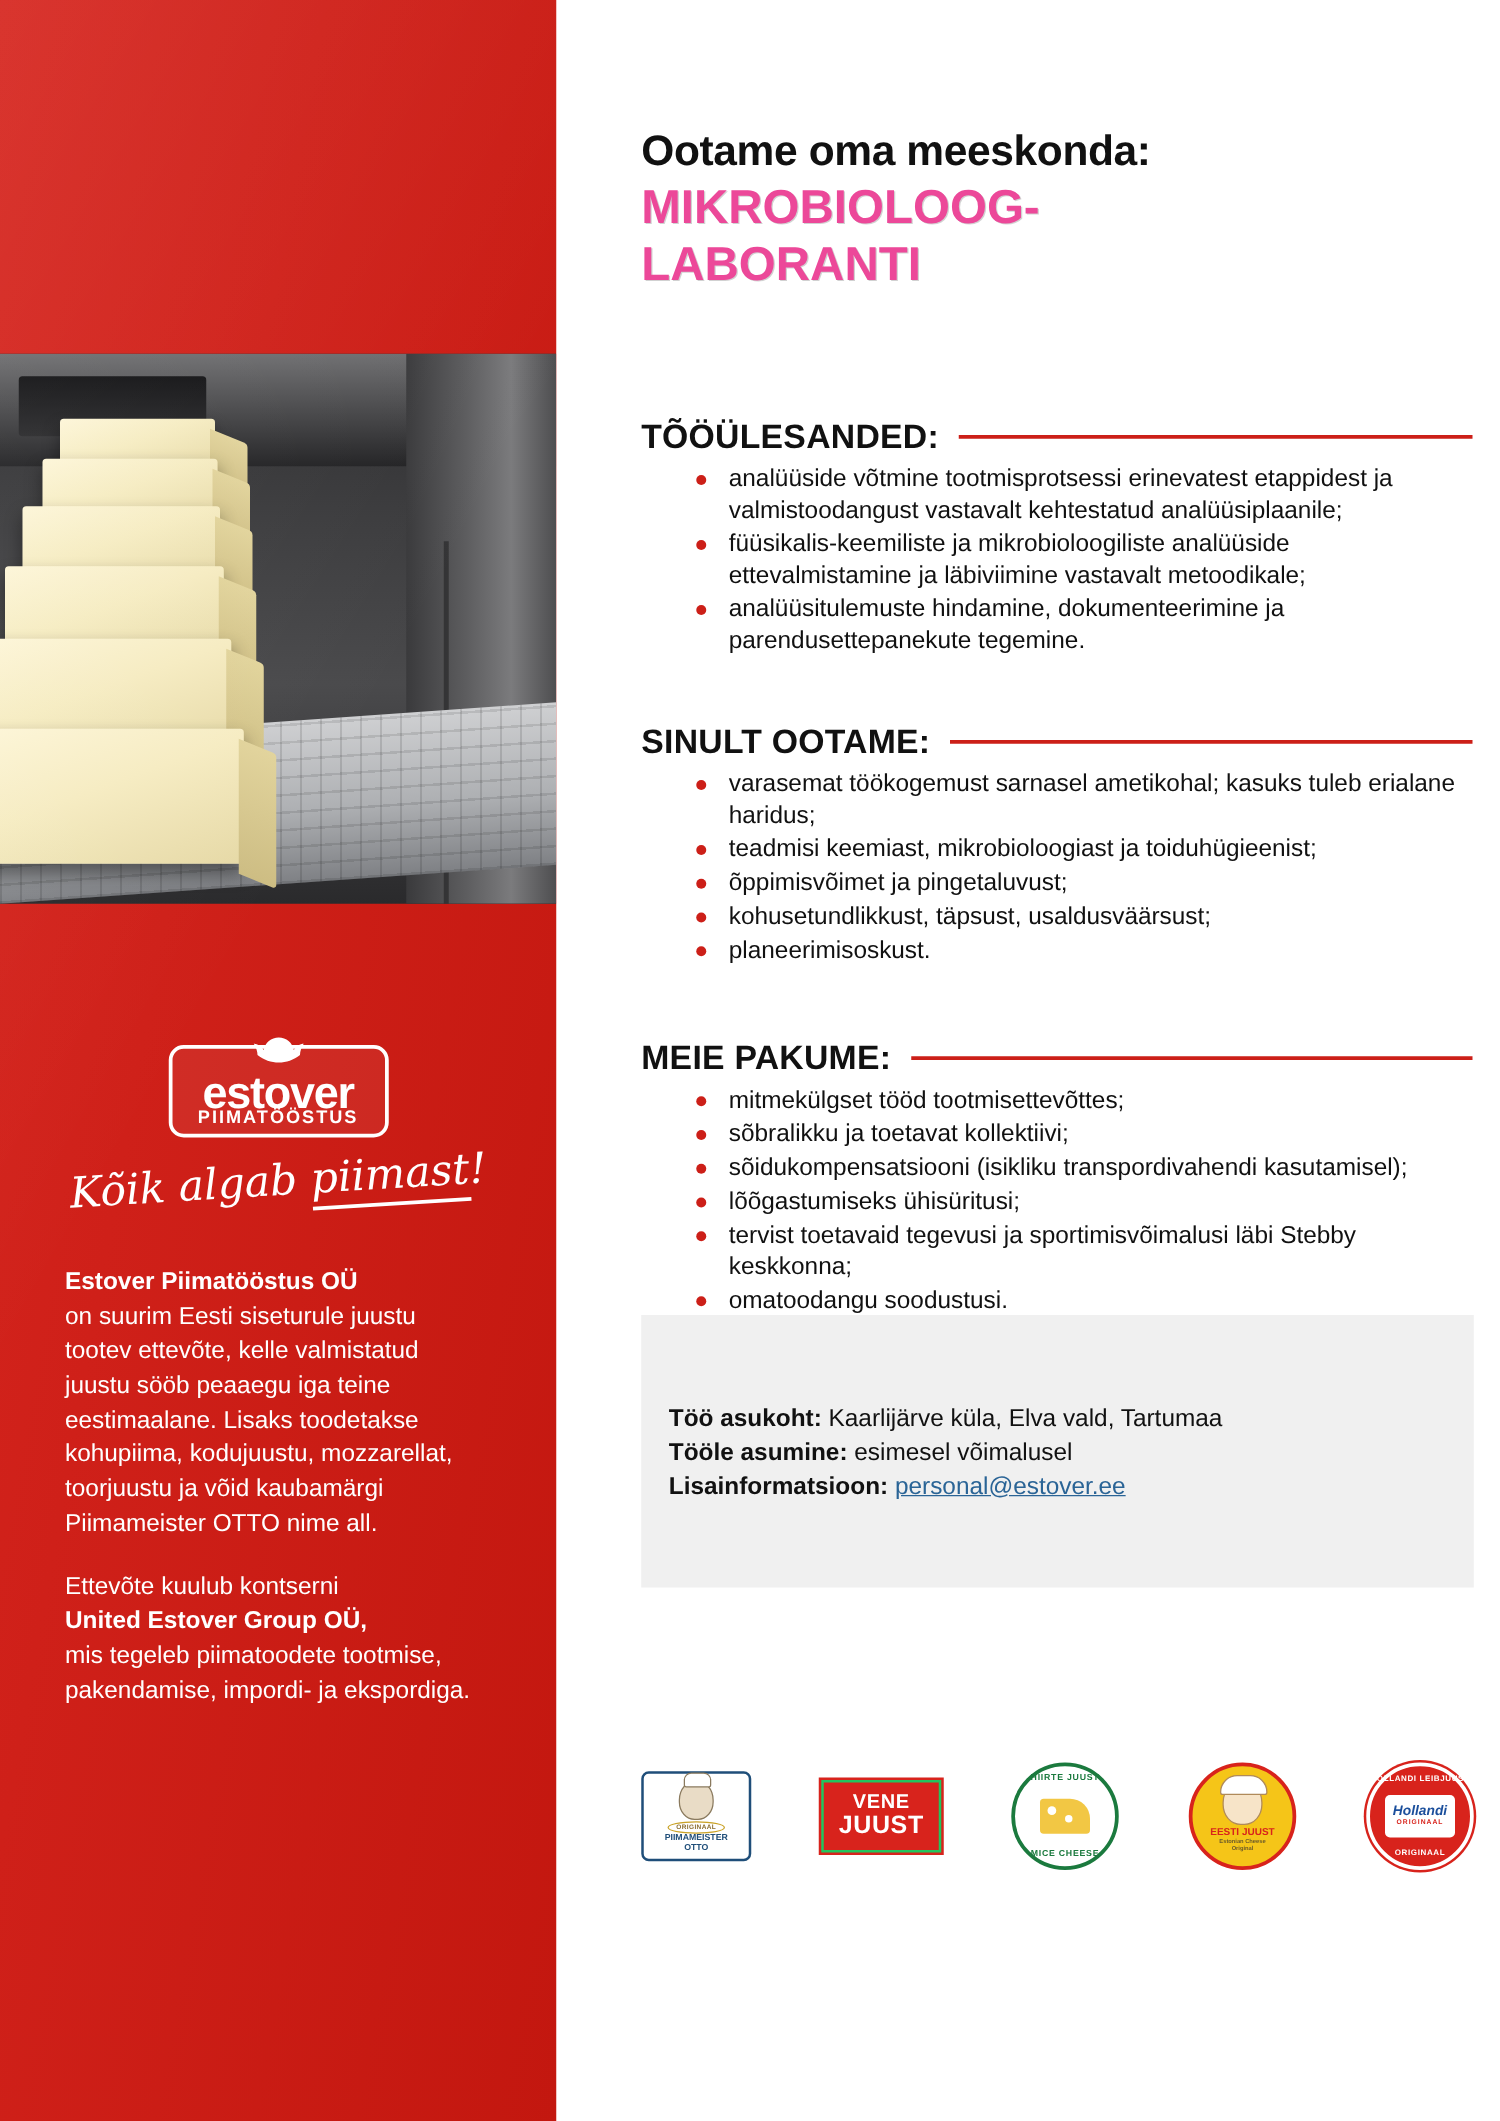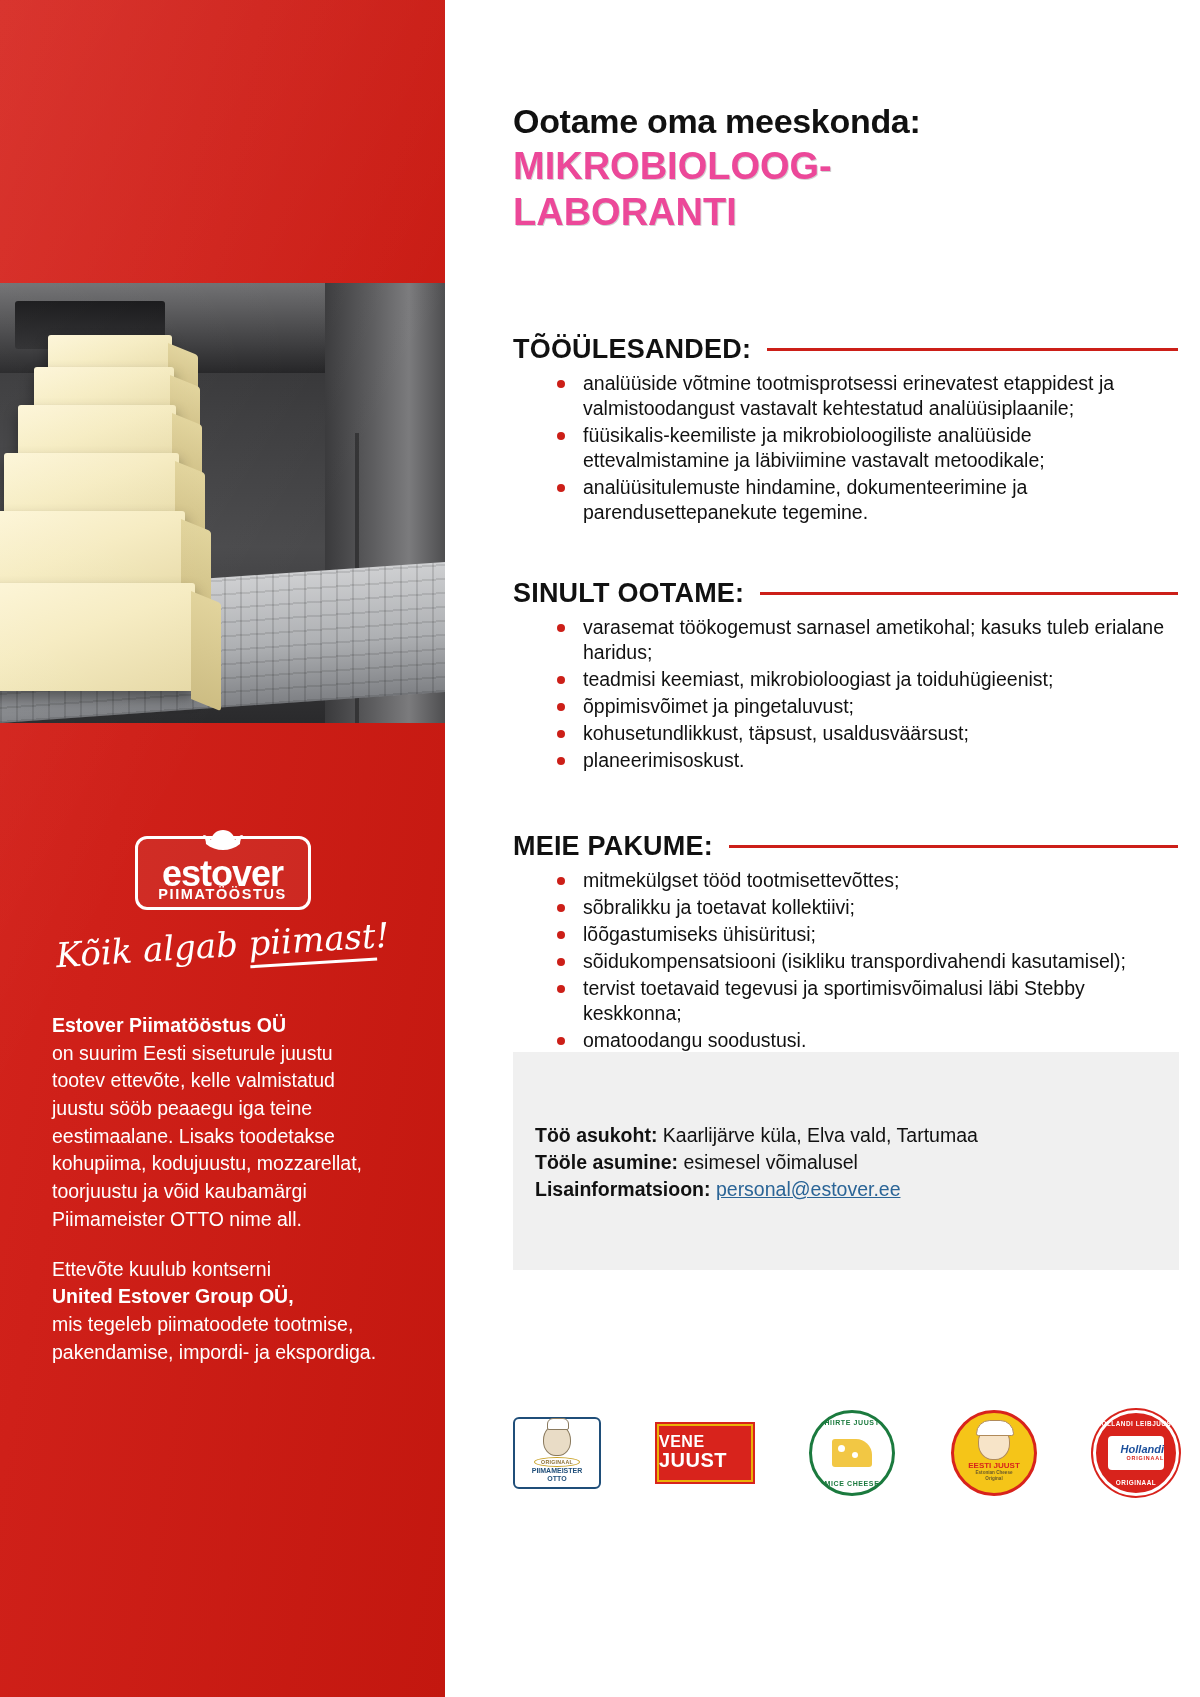--- a/index.html
+++ b/index.html
@@ -165,22 +165,22 @@
 
   
   .otto{width:88px;height:72px;border:2px solid #1f4e79;border-radius:6px;background:#fff;
         display:flex;flex-direction:column;align-items:center;justify-content:flex-end;padding-bottom:4px;box-sizing:border-box;}
   .otto .chef{width:26px;height:30px;border-radius:50% 50% 45% 45%;background:#e9dcc6;border:1px solid #8a7a5e;margin-bottom:1px;position:relative;}
   .otto .chef:before{content:"";position:absolute;left:3px;top:-7px;width:20px;height:10px;background:#fff;border:1px solid #8a7a5e;border-radius:6px 6px 2px 2px;}
   .otto .oval{font-size:5.2px;font-weight:bold;color:#8a6d2f;border:1px solid #c9a227;border-radius:50%;padding:1px 6px;letter-spacing:.3px;}
   .otto .nm{font-size:7px;font-weight:bold;color:#1f4e79;line-height:1.1;text-align:center;}
 
   
-  .vene{width:92px;height:54px;background:#d8231c;border:2px solid #eab308;box-shadow:0 0 0 2px #d8231c;
-        display:flex;flex-direction:column;align-items:flex-start;justify-content:center;}
+  .vene{width:92px;height:54px;background:#d8231c;border:2px solid #22c55e;box-shadow:0 0 0 2px #d8231c;
+        display:flex;flex-direction:column;align-items:center;justify-content:center;}
   .vene span{color:#fff;font-weight:bold;line-height:1.02;letter-spacing:.5px;}
   .vene .a{font-size:16px;}
   .vene .b2{font-size:20px;}
 
   
   .mice{width:86px;height:86px;border-radius:50%;background:#fff;border:3px solid #1b7a3e;
         display:flex;align-items:center;justify-content:center;position:relative;box-sizing:border-box;}
   .mice .top,.mice .bot{position:absolute;left:0;right:0;text-align:center;font-size:7px;font-weight:bold;color:#1b7a3e;letter-spacing:.6px;}
   .mice .top{top:6px;}
   .mice .bot{bottom:6px;}
@@ -195,21 +195,21 @@
   .eesti .face:before{content:"";position:absolute;left:-3px;top:-5px;width:36px;height:14px;background:#fff;border:1px solid #b08a5a;border-radius:18px 18px 3px 3px;}
   .eesti .nm{font-size:8px;font-weight:bold;color:#d8231c;margin-top:2px;line-height:1;}
   .eesti .sub{font-size:4.6px;font-weight:bold;color:#6b5a2a;line-height:1.1;text-align:center;}
 
   
   .holl{width:86px;height:86px;border-radius:50%;background:#d8231c;border:3px solid #fff;
         box-shadow:0 0 0 2px #d8231c;display:flex;flex-direction:column;align-items:center;justify-content:center;box-sizing:border-box;position:relative;}
   .holl .top,.holl .bot{position:absolute;left:0;right:0;text-align:center;font-size:6.4px;font-weight:bold;color:#fff;letter-spacing:.5px;}
   .holl .top{top:7px;}
   .holl .bot{bottom:7px;}
-  .holl .inner{width:56px;height:34px;background:#fff;border-radius:4px;display:flex;flex-direction:column;align-items:flex-end;justify-content:center;}
+  .holl .inner{width:56px;height:34px;background:#fff;border-radius:4px;display:flex;flex-direction:column;align-items:center;justify-content:center;}
   .holl .inner .n1{font-size:11px;font-weight:bold;color:#1b4f9c;font-style:italic;line-height:1;}
   .holl .inner .n2{font-size:5.4px;font-weight:bold;color:#d8231c;letter-spacing:.8px;}
 </style>
 </head>
 <body>
 
 <div id="left-column">
 
   <div id="photo">
     <div class="machine-top"></div>
@@ -297,22 +297,22 @@
   </div>
 
   <div class="section" id="sec-offer">
     <div class="sec-head">
       <div class="sec-title">MEIE PAKUME:</div>
       <div class="sec-rule"></div>
     </div>
     <ul class="bullets">
       <li>mitmekülgset tööd tootmisettevõttes;</li>
       <li>sõbralikku ja toetavat kollektiivi;</li>
+      <li>sõidukompensatsiooni (isikliku transpordivahendi kasutamisel);</li>
       <li>lõõgastumiseks ühisüritusi;</li>
-      <li>sõidukompensatsiooni (isikliku transpordivahendi kasutamisel);</li>
       <li>tervist toetavaid tegevusi ja sportimisvõimalusi läbi Stebby  keskkonna;</li>
       <li>omatoodangu soodustusi.</li>
     </ul>
   </div>
 
   <div id="contact-box">
     <div id="contact-inner">
       <div>
         <b>Töö asukoht:</b>
         <span>Kaarlijärve küla, Elva vald, Tartumaa</span>

